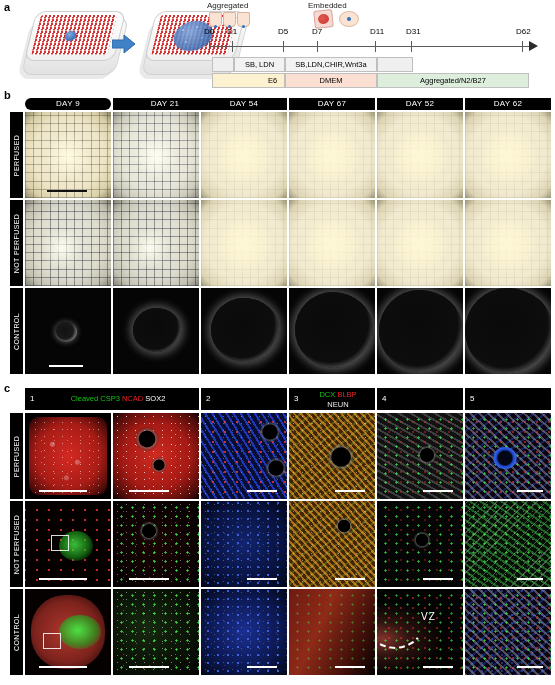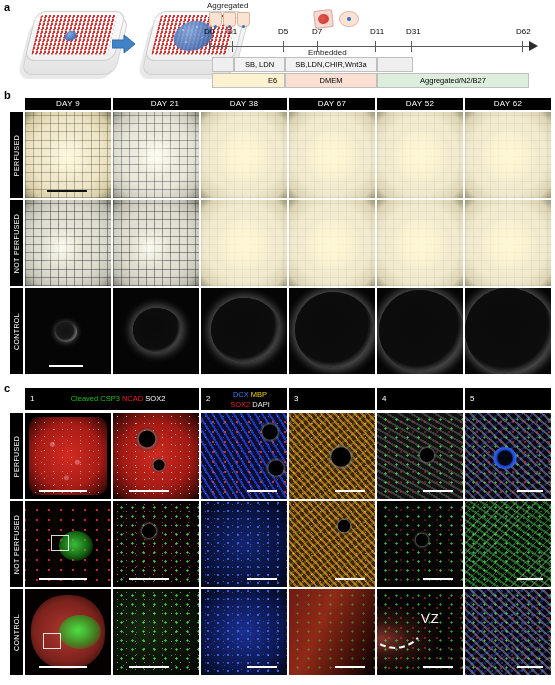--- a/index.html
+++ b/index.html
@@ -196,21 +196,21 @@
   }
   .cgrouphead .markers.one-line{top:6px;}
   .mk{white-space:nowrap;}
   .crow-label{
     position:absolute;width:13px;background:#000;color:#fff;
     font-size:7px;letter-spacing:.4px;
   }
   .crow-label span{display:block;transform:rotate(-90deg);white-space:nowrap;}
   .ccell{position:absolute;overflow:hidden;background:#000;}
   .vz-text{
-    position:absolute;color:#fff;font-size:13px;letter-spacing:1px;
+    position:absolute;color:#fff;font-size:10px;letter-spacing:1px;
   }
   .vz-dash{
     position:absolute;border:2px dashed #ffffff;border-radius:50%;
     border-right-color:transparent;border-top-color:transparent;
   }
   .roi-box{position:absolute;border:1px solid rgba(255,255,255,.85);}
 
   
   .fl{position:absolute;inset:0;}
   .fl-red-dense{
@@ -323,21 +323,21 @@
       <div class="dots"></div>
   </div>
 
   <div id="timeline">
 
     <div class="evt-label" style="left:3px;top:2px;">Aggregated</div>
     <div class="flask" style="left:5px;"></div>
     <div class="flask" style="left:19px;"></div>
     <div class="flask" style="left:33px;"></div>
 
-    <div class="evt-label" style="left:104px;top:2px;margin-top:47px;">Embedded</div>
+    <div class="evt-label" style="left:104px;top:2px;">Embedded</div>
     <div id="embedded-blob">
         <div class="core"></div>
       </div>
     <div id="embedded-drop">
         <div class="dot"></div>
       </div>
 
     <div id="axis-line"></div>
     <div id="axis-arrow"></div>
 
@@ -368,23 +368,23 @@
       <div class="media-cell" style="left:8px;width:73px;background:#fdf2cf;padding-left:48px;">E6</div>
       <div class="media-cell" style="left:81px;width:92px;background:#fadfd2;">DMEM</div>
       <div class="media-cell" style="left:173px;width:152px;background:#ddeedd;">Aggregated/N2/B27</div>
     </div>
   </div>
 </div>
 
 <div id="panel-b">
   <div class="panel-letter" style="left:4px;top:2px;">b</div>
 
-  <div class="bcolhead" style="left:25px;width:86px;">DAY 9</div>
+  <div class="bcolhead" style="left:25px;width:86px;border-radius:6px;">DAY 9</div>
   <div class="bcolhead" style="left:113px;width:104px;">DAY 21</div>
-  <div class="bcolhead" style="left:201px;width:86px;">DAY 38</div>
+  <div class="bcolhead" style="left:201px;width:86px;">DAY 54</div>
   <div class="bcolhead" style="left:289px;width:86px;">DAY 67</div>
   <div class="bcolhead" style="left:377px;width:86px;">DAY 52</div>
   <div class="bcolhead" style="left:465px;width:86px;">DAY 62</div>
 
   <div class="brow-label" style="left:10px;top:24px;height:86px;">
     <div style="height:86px;display:flex;align-items:center;justify-content:center;">
       <span>PERFUSED</span>
     </div>
   </div>
   <div class="brow-label" style="left:10px;top:112px;height:86px;">
@@ -471,34 +471,33 @@
     <div class="num">1</div>
     <div class="markers one-line">
       <span class="mk" style="color:#19c219">Cleaved CSP3</span>
       <span class="mk" style="color:#ef2020">NCAD</span>
       <span class="mk" style="color:#ffffff">SOX2</span>
     </div>
   </div>
 
   <div class="cgrouphead" style="left:201px;top:7px;width:86px;">
     <div class="num">2</div>
+  </div>
+
+  <div class="cgrouphead" style="left:289px;top:7px;width:86px;">
+    <div class="num">3</div>
     <div class="markers">
       <div>
-        <span class="mk" style="color:#3a7df5">DCX</span>
-        <span class="mk" style="color:#f2d21a">MBP</span>
+        <span class="mk" style="color:#19c219">DCX</span>
+        <span class="mk" style="color:#ef2020">BLBP</span>
       </div>
       <div>
-        <span class="mk" style="color:#ef2020">SOX2</span>
-        <span class="mk" style="color:#e8e8e8">DAPI</span>
+        <span class="mk" style="color:#e8e8e8">NEUN</span>
       </div>
     </div>
-  </div>
-
-  <div class="cgrouphead" style="left:289px;top:7px;width:86px;">
-    <div class="num">3</div>
   </div>
 
   <div class="cgrouphead" style="left:377px;top:7px;width:86px;">
     <div class="num">4</div>
   </div>
 
   <div class="cgrouphead" style="left:465px;top:7px;width:86px;">
     <div class="num">5</div>
   </div>
 

